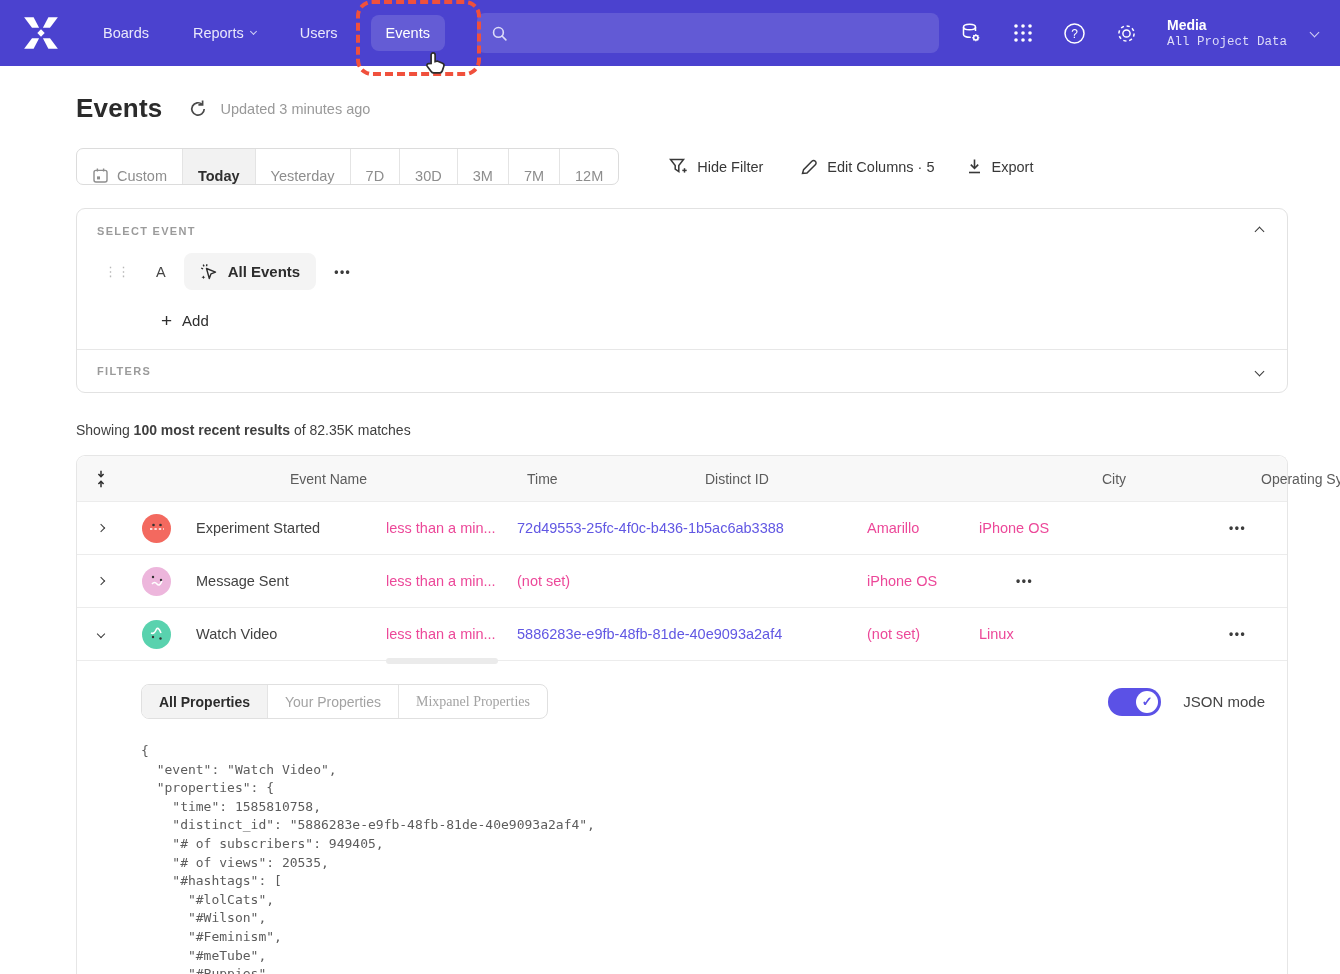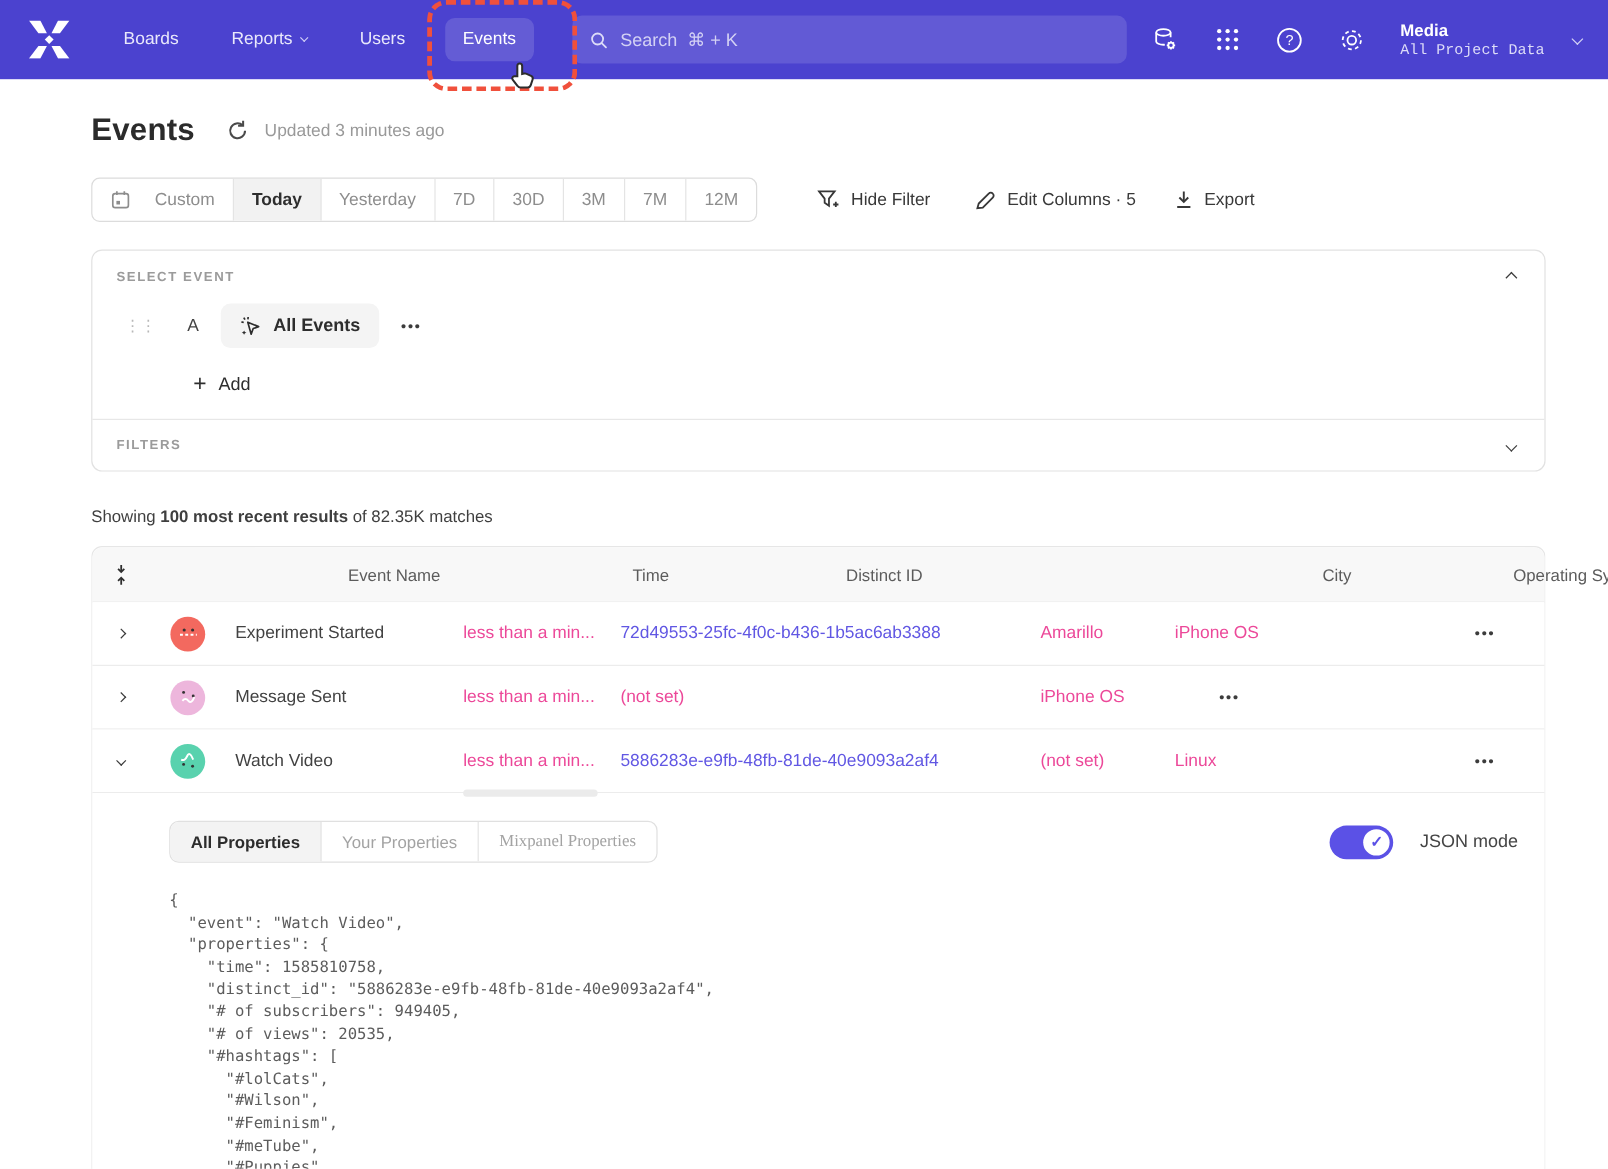--- a/index.html
+++ b/index.html
@@ -39,21 +39,21 @@
 
   
   .content { padding:0 52px 0 76px; }
   .title-row { display:flex; align-items:center; margin-top:27px; }
   .page-title { font-size:26px; font-weight:bold; color:#2b2b2b; letter-spacing:0.2px; }
   .refresh-btn { margin-left:26px; width:22px; height:22px; cursor:pointer; display:flex; align-items:center; }
   .updated { margin-left:10px; font-size:14.5px; color:#999; }
 
   .controls-row { display:flex; align-items:center; margin-top:24px; }
   .seg-control { display:flex; border:1px solid #dcdcdc; border-radius:7px; overflow:hidden; height:37px; background:#fff; }
-  .seg { display:flex; align-items:center; gap:20px; padding:0 15px; font-size:14.5px;
+  .seg { display:flex; align-items:flex-end; gap:8px; padding:0 15px; font-size:14.5px;
     color:#8d8d8d; border-right:1px solid #e4e4e4; cursor:pointer; white-space:nowrap; }
   .seg:last-child { border-right:none; }
   .seg.selected { background:#f2f2f2; color:#2e2e2e; font-weight:bold; }
   .tool-btn { display:flex; align-items:center; gap:9px; font-size:14.5px; color:#383838;
     cursor:pointer; white-space:nowrap; }
   .search-events { margin-left:36px; width:222px; height:40px; background:#f4f4f4;
     border-radius:8px; display:flex; align-items:center; gap:9px; padding:0 13px; }
   .search-events input { background:transparent; border:none; outline:none; width:100%;
     font-size:14.5px; color:#444; font-family:"Liberation Sans",sans-serif; }
   .search-events input::placeholder { color:#9e9e9e; }
@@ -150,21 +150,20 @@
     <svg class="hand-cursor" width="24" height="26" viewBox="0 0 18 20">
       <path d="M7.5,1.5 c0.9,0 1.6,0.7 1.6,1.6 V8.2 l1.2,-0.3 c0.4,-0.1 0.9,-0.1 1.3,0.1 l3.2,1.4 c0.9,0.4 1.3,1.4 1,2.3 l-1.2,3.6 c-0.3,0.9 -1.1,1.5 -2,1.5 H8 c-0.7,0 -1.4,-0.3 -1.8,-0.9 L3,11.8 c-0.6,-0.8 -0.1,-1.9 0.9,-2.1 L6,9.6 V3.1 C6,2.2 6.6,1.5 7.5,1.5 Z" fill="#ffffff" stroke="#2d2d2d" stroke-width="1.3"></path>
     </svg>
   </div>
 
   <div class="nav-search">
     <svg width="17" height="17" viewBox="0 0 16 16">
       <circle cx="7" cy="7" r="4.6" fill="none" stroke="#dddcf8" stroke-width="1.5"></circle>
       <line x1="10.4" y1="10.4" x2="14" y2="14" stroke="#dddcf8" stroke-width="1.5" stroke-linecap="round"></line>
     </svg>
-    <input placeholder="Search  ⌘ + K" style="">
   </div>
 
   <div class="nav-right">
     <div class="nav-icon">
       <svg width="24" height="24" viewBox="0 0 24 24" fill="none" stroke="#ffffff" stroke-width="1.5">
         <ellipse cx="10.5" cy="6" rx="6" ry="2.8"></ellipse>
         <path d="M4.5,6 v7.5 c0,1.5 2.7,2.8 6,2.8 c0.4,0 0.8,0 1.2,-0.1"></path>
         <path d="M16.5,6 v4"></path>
         <circle cx="16.8" cy="16.8" r="2.2"></circle>
         <g stroke-width="1.4">

